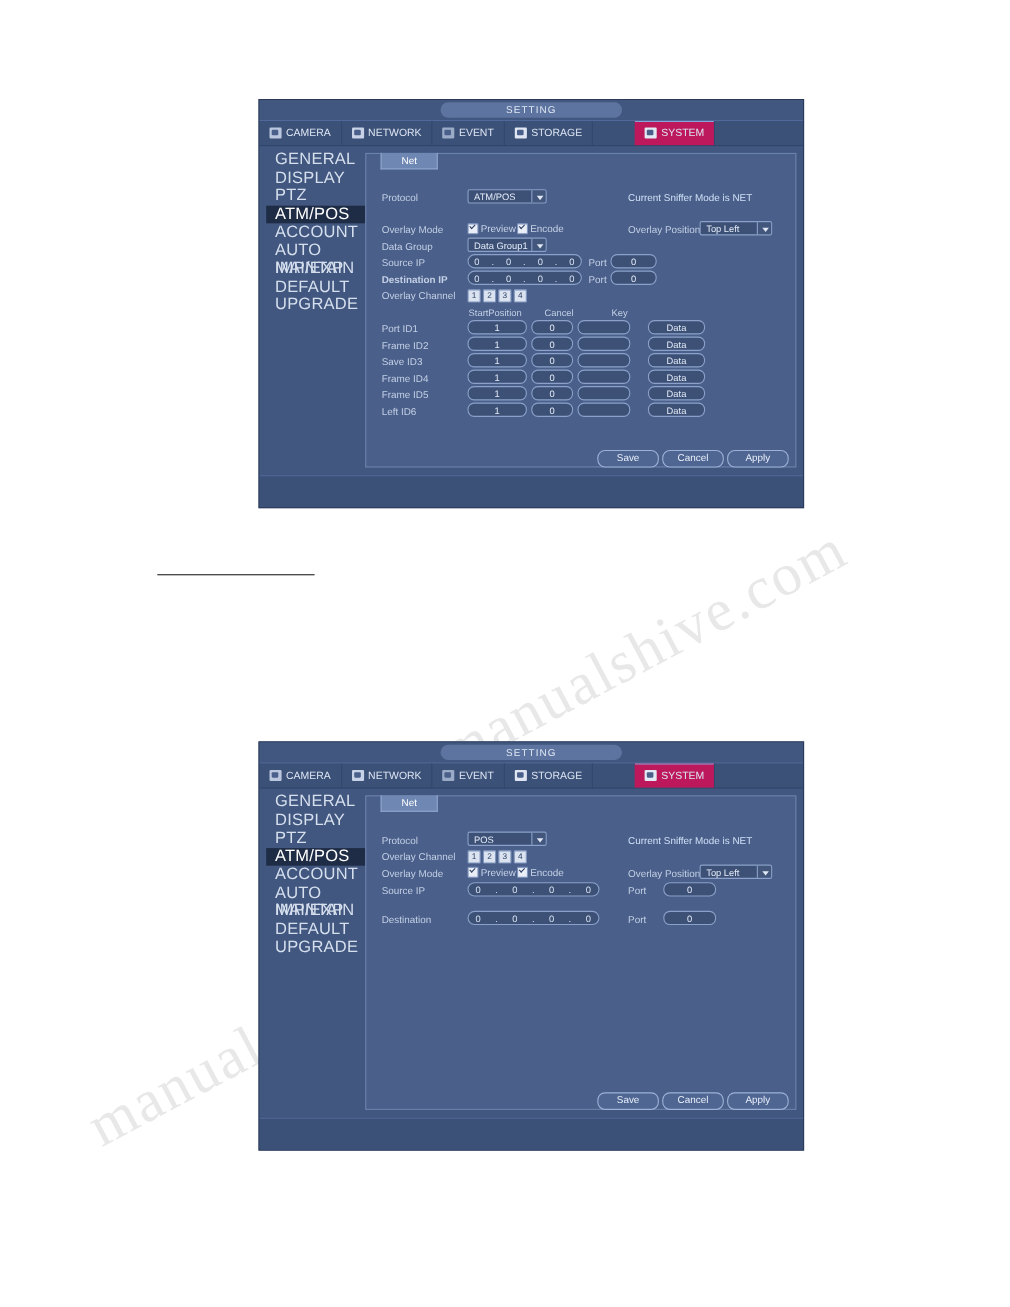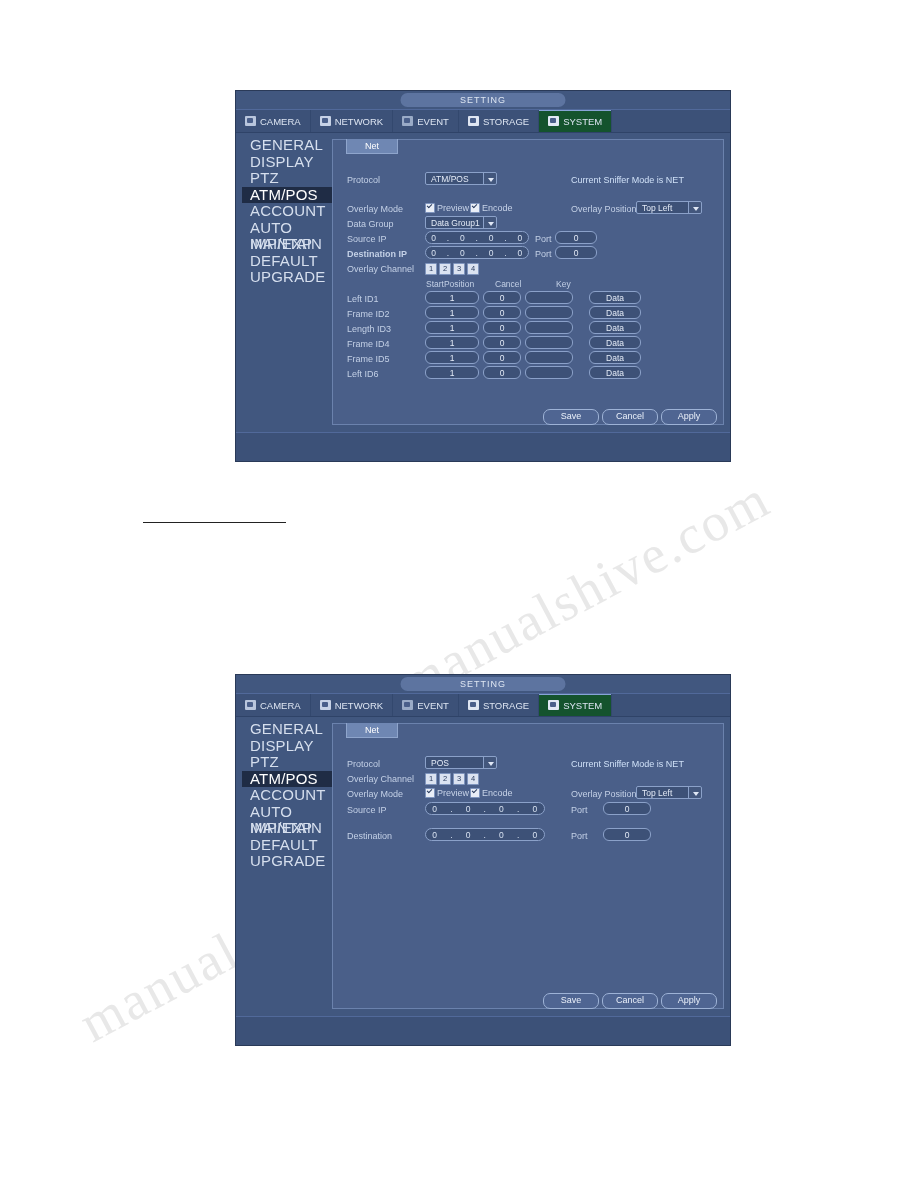--- a/index.html
+++ b/index.html
@@ -88,22 +88,23 @@
     display: flex;
     align-items: center;
     gap: 4px;
     padding: 0 9px;
     font-size: 9.5px;
     color: #dde5f2;
     border-right: 1px solid #33486e;
     position: relative;
   }
   .tab.active {
-    background: #14532d;
+    background: #be185d;
     box-shadow: inset 0 1px 0 #88a4d6;
+    margin-left: 38px;
   }
   .tab-icon {
     width: 11px;
     height: 10px;
     border-radius: 1px;
     background: #cfd9ea;
     display: inline-block;
     position: relative;
   }
   .tab-icon.cam { background: #b9c6dd; }
@@ -421,33 +422,33 @@
           <div class="chnum">1</div>
           <div class="chnum">2</div>
           <div class="chnum">3</div>
           <div class="chnum">4</div>
         </div>
 
         <div class="colhdr" style="left:93px; top:121px;">StartPosition</div>
         <div class="colhdr" style="left:162px; top:121px;">Cancel</div>
         <div class="colhdr" style="left:209px; top:121px;margin-left:14px;">Key</div>
 
-        <div class="lbl" style="left:14px; top:136px;">Left ID1</div>
+        <div class="lbl" style="left:14px; top:136px;">Port ID1</div>
         <div class="ctrl txtbox" style="left:92px; top:133px; width:54px;">1</div>
         <div class="ctrl txtbox" style="left:150px; top:133px; width:38px;">0</div>
         <div class="ctrl txtbox" style="left:192px; top:133px; width:48px;"></div>
         <div class="ctrl txtbox" style="left:256px; top:133px; width:52px;">Data</div>
 
         <div class="lbl" style="left:14px; top:151px;">Frame ID2</div>
         <div class="ctrl txtbox" style="left:92px; top:148px; width:54px;">1</div>
         <div class="ctrl txtbox" style="left:150px; top:148px; width:38px;">0</div>
         <div class="ctrl txtbox" style="left:192px; top:148px; width:48px;"></div>
         <div class="ctrl txtbox" style="left:256px; top:148px; width:52px;">Data</div>
 
-        <div class="lbl" style="left:14px; top:166px;">Length ID3</div>
+        <div class="lbl" style="left:14px; top:166px;">Save ID3</div>
         <div class="ctrl txtbox" style="left:92px; top:163px; width:54px;">1</div>
         <div class="ctrl txtbox" style="left:150px; top:163px; width:38px;">0</div>
         <div class="ctrl txtbox" style="left:192px; top:163px; width:48px;"></div>
         <div class="ctrl txtbox" style="left:256px; top:163px; width:52px;">Data</div>
 
         <div class="lbl" style="left:14px; top:181px;">Frame ID4</div>
         <div class="ctrl txtbox" style="left:92px; top:178px; width:54px;">1</div>
         <div class="ctrl txtbox" style="left:150px; top:178px; width:38px;">0</div>
         <div class="ctrl txtbox" style="left:192px; top:178px; width:48px;"></div>
         <div class="ctrl txtbox" style="left:256px; top:178px; width:52px;">Data</div>

